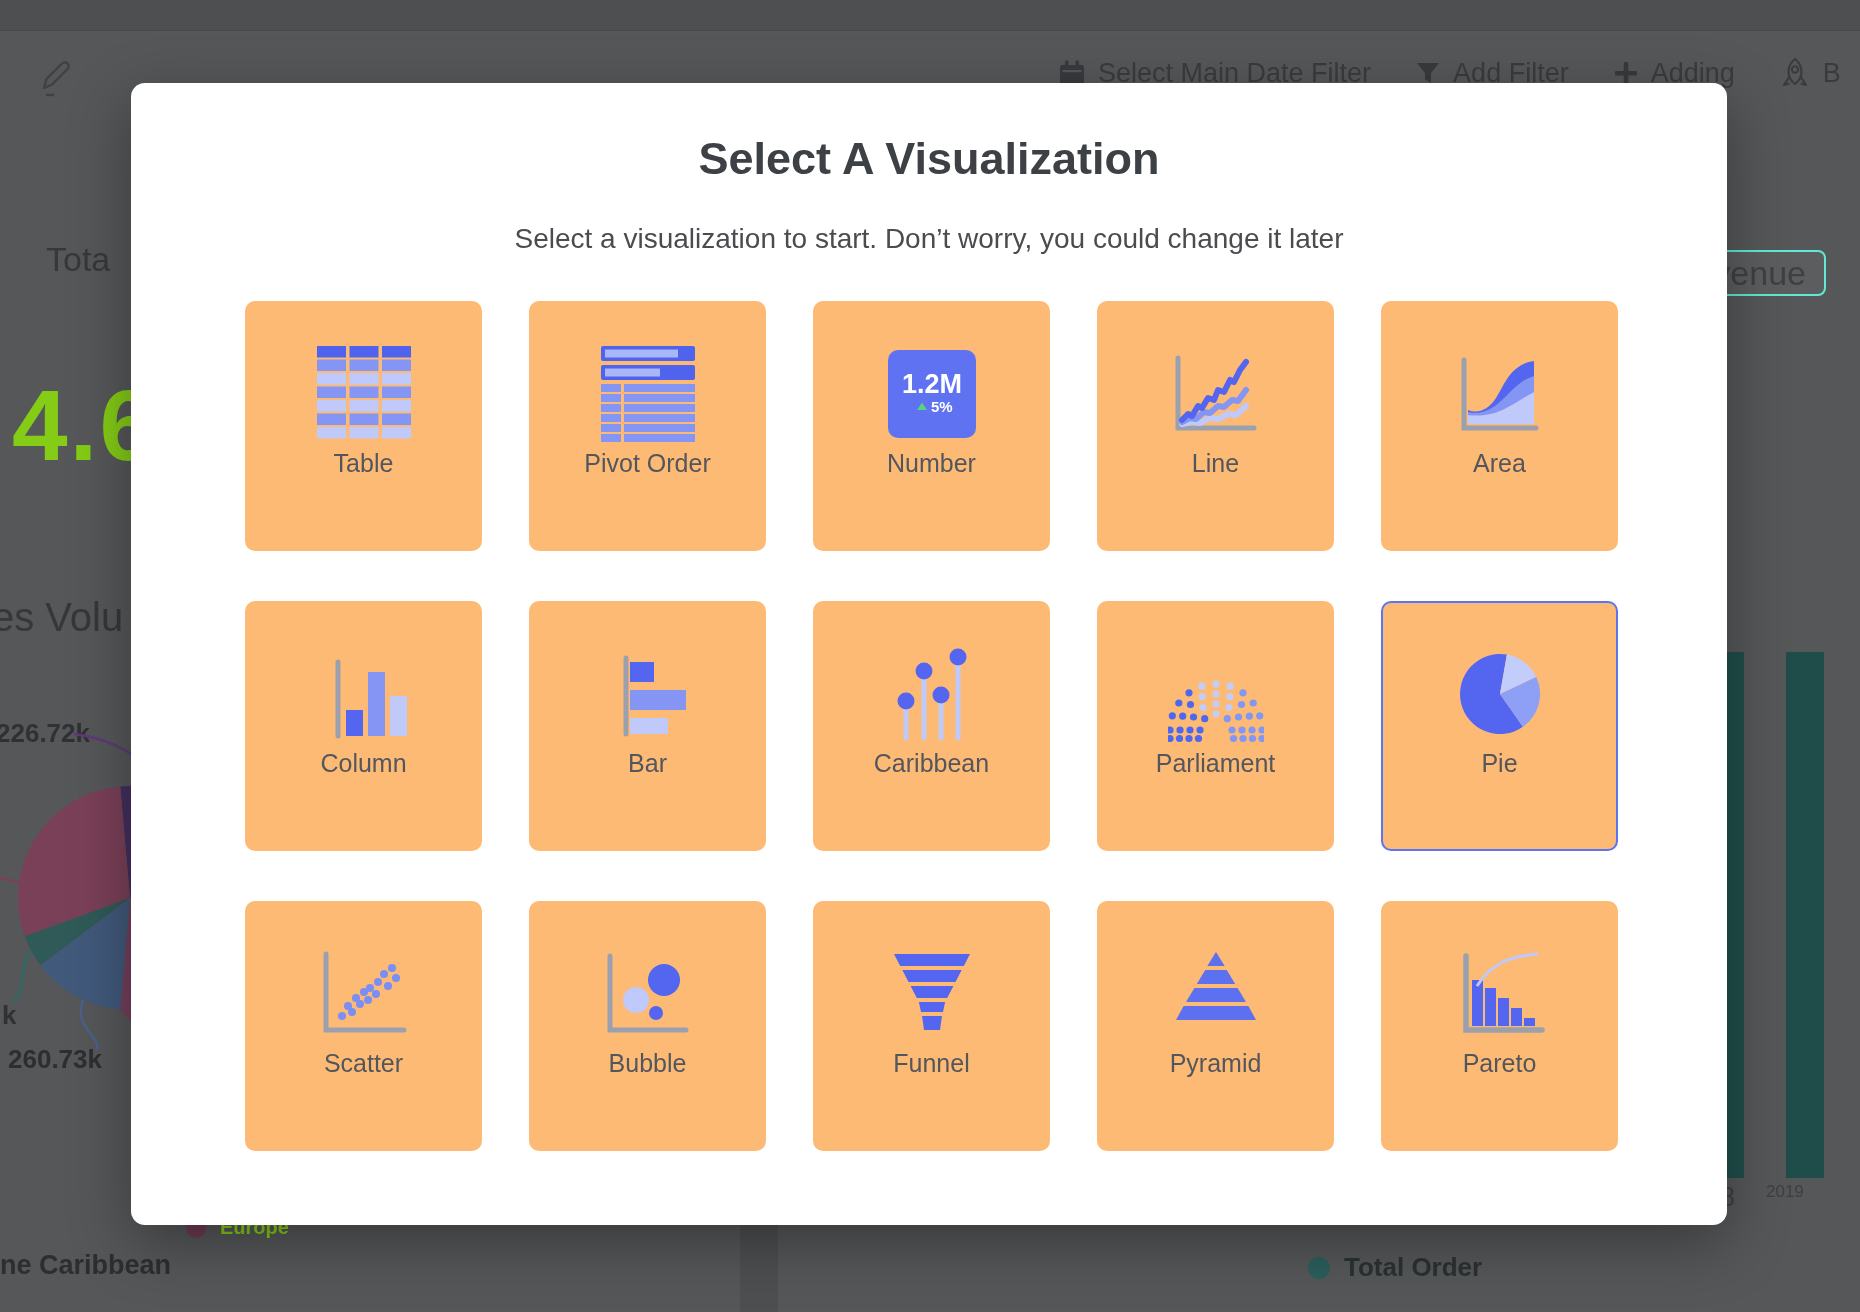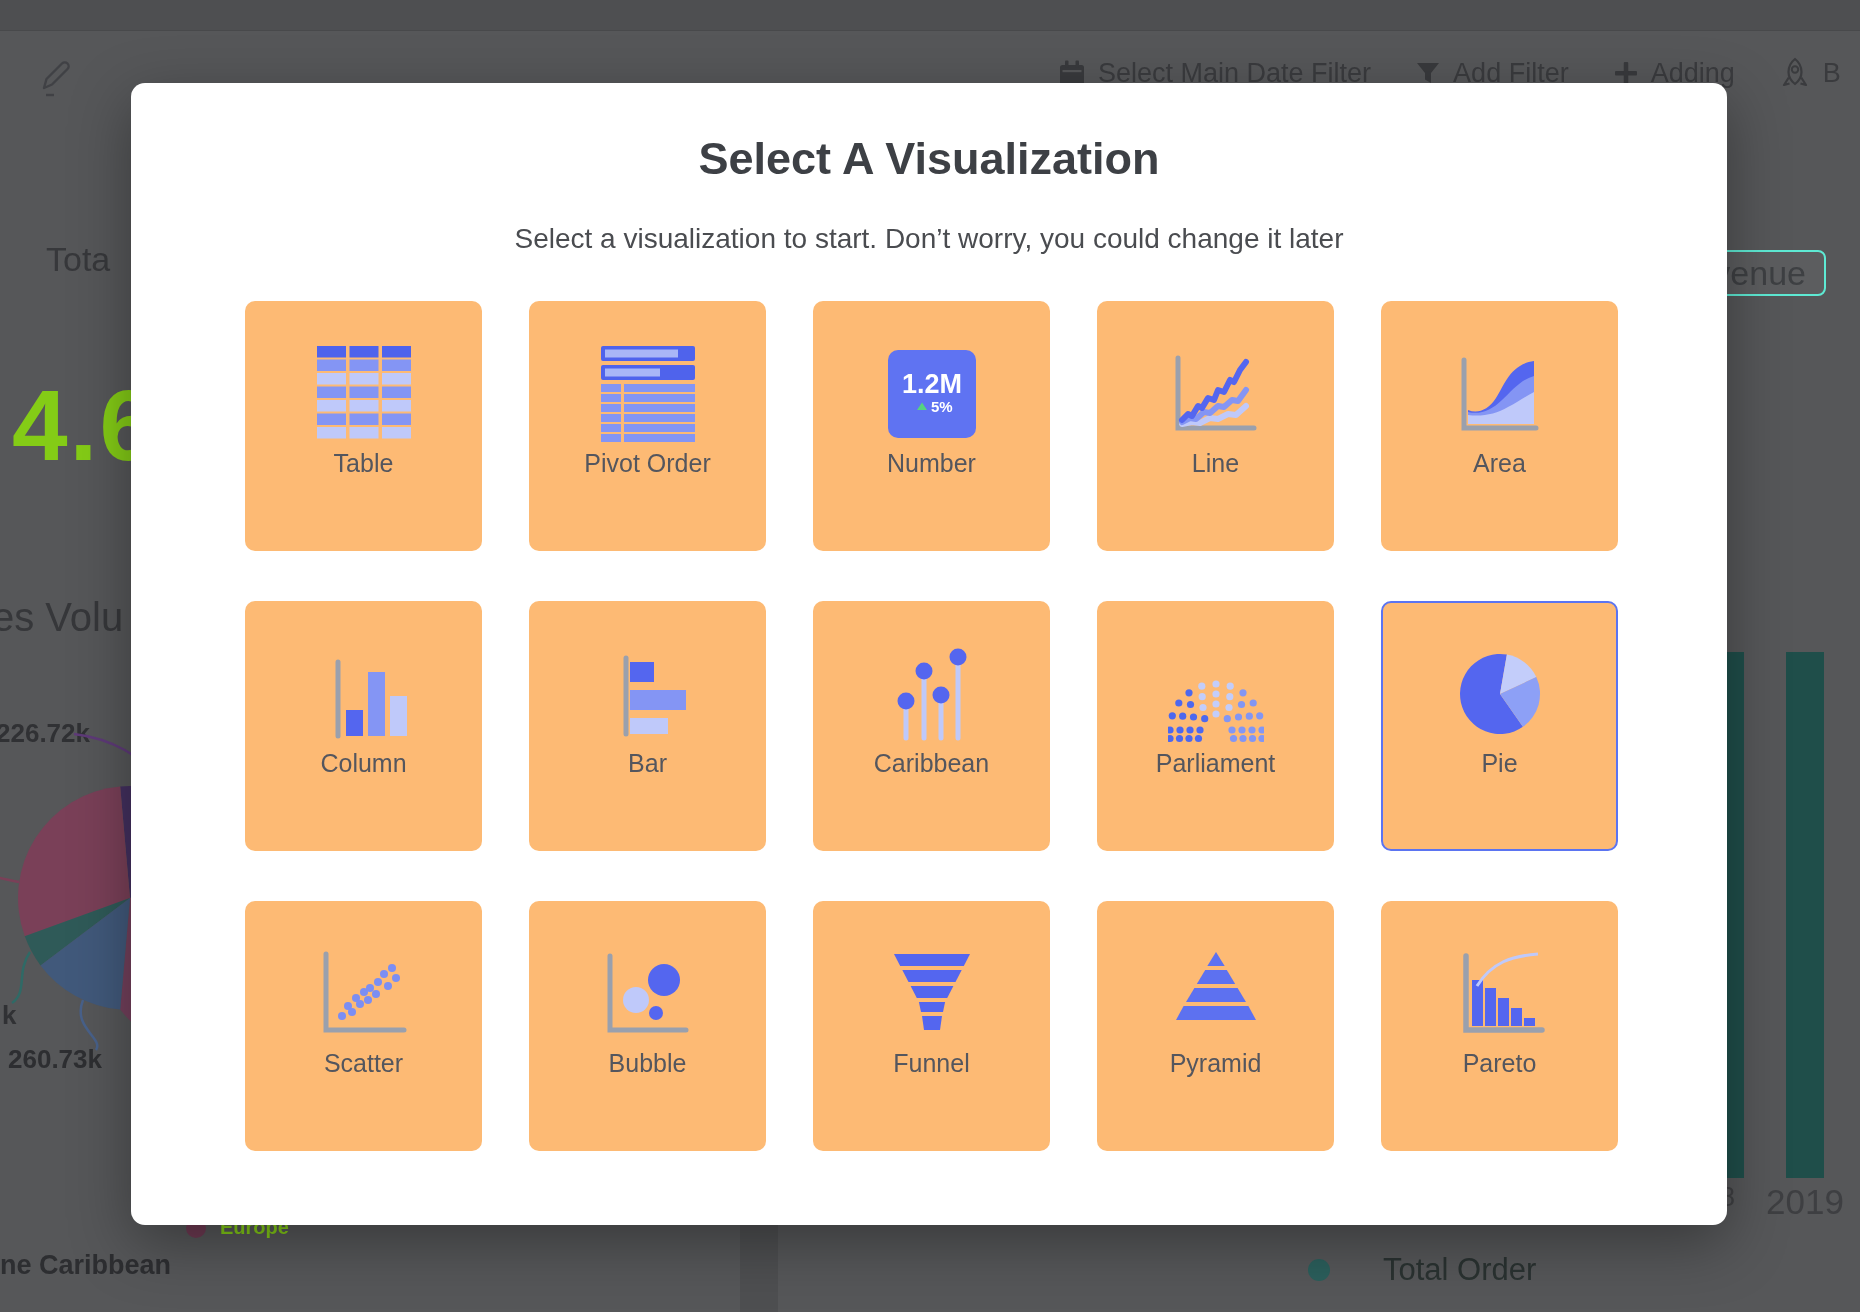--- a/index.html
+++ b/index.html
@@ -24,24 +24,24 @@
   #legend-europe .dot{width:20px;height:20px;border-radius:50%;background:#6e3a52;}
   #legend-europe .ltxt{font-size:20px;font-weight:700;color:#84cc16;}
   #lbl-caribbean{left:0;top:1250px;font-size:27px;font-weight:700;color:#2d2e31;}
   #btn-venue{left:1702px;top:250px;width:124px;height:46px;border:2px solid #5eead4;border-radius:8px;
              background:rgba(255,255,255,0.04);color:#3e4043;font-size:34px;display:flex;
              align-items:center;justify-content:flex-end;padding-right:18px;box-sizing:border-box;cursor:pointer;}
   .teal-bar{background:#1f4e4a;top:652px;height:526px;}
   #bar-2018{left:1712px;width:32px;}
   #bar-2019{left:1786px;width:38px;}
   #ax-2018{left:1720px;top:1182px;font-size:27px;color:#3e3f42;}
-  #ax-2019{left:1766px;top:1182px;font-size:35px;color:#3e3f42;}
+  #ax-2019{left:1766px;top:1182px;font-size:17px;color:#3e3f42;}
   #legend-order{left:1308px;top:1252px;display:flex;align-items:center;gap:14px;}
   #legend-order .dot{width:22px;height:22px;border-radius:50%;background:#2b5f5c;}
-  #legend-order .ltxt{font-size:31px;font-weight:400;color:#2a3231;margin-left:39px;}
+  #legend-order .ltxt{font-size:26px;font-weight:700;color:#2a3231;}
   #bottom-divider{left:740px;top:1224px;width:38px;height:88px;background:#4e4f51;}
   
   #modal{position:absolute;left:131px;top:83px;width:1596px;height:1142px;background:#ffffff;
          border-radius:14px;box-shadow:0 18px 60px rgba(0,0,0,0.35);z-index:10;}
   #modal-title{position:absolute;top:50px;left:0;right:0;text-align:center;font-size:45px;
                font-weight:700;color:#3d4045;}
   #modal-subtitle{position:absolute;top:140px;left:0;right:0;text-align:center;font-size:28px;color:#4a4c50;}
   #tile-grid{position:absolute;left:114px;top:218px;display:grid;
              grid-template-columns:repeat(5,237px);grid-auto-rows:250px;column-gap:47px;row-gap:50px;}
   .tile{background:#fdba74;border:2px solid transparent;border-radius:10px;box-sizing:border-box;

